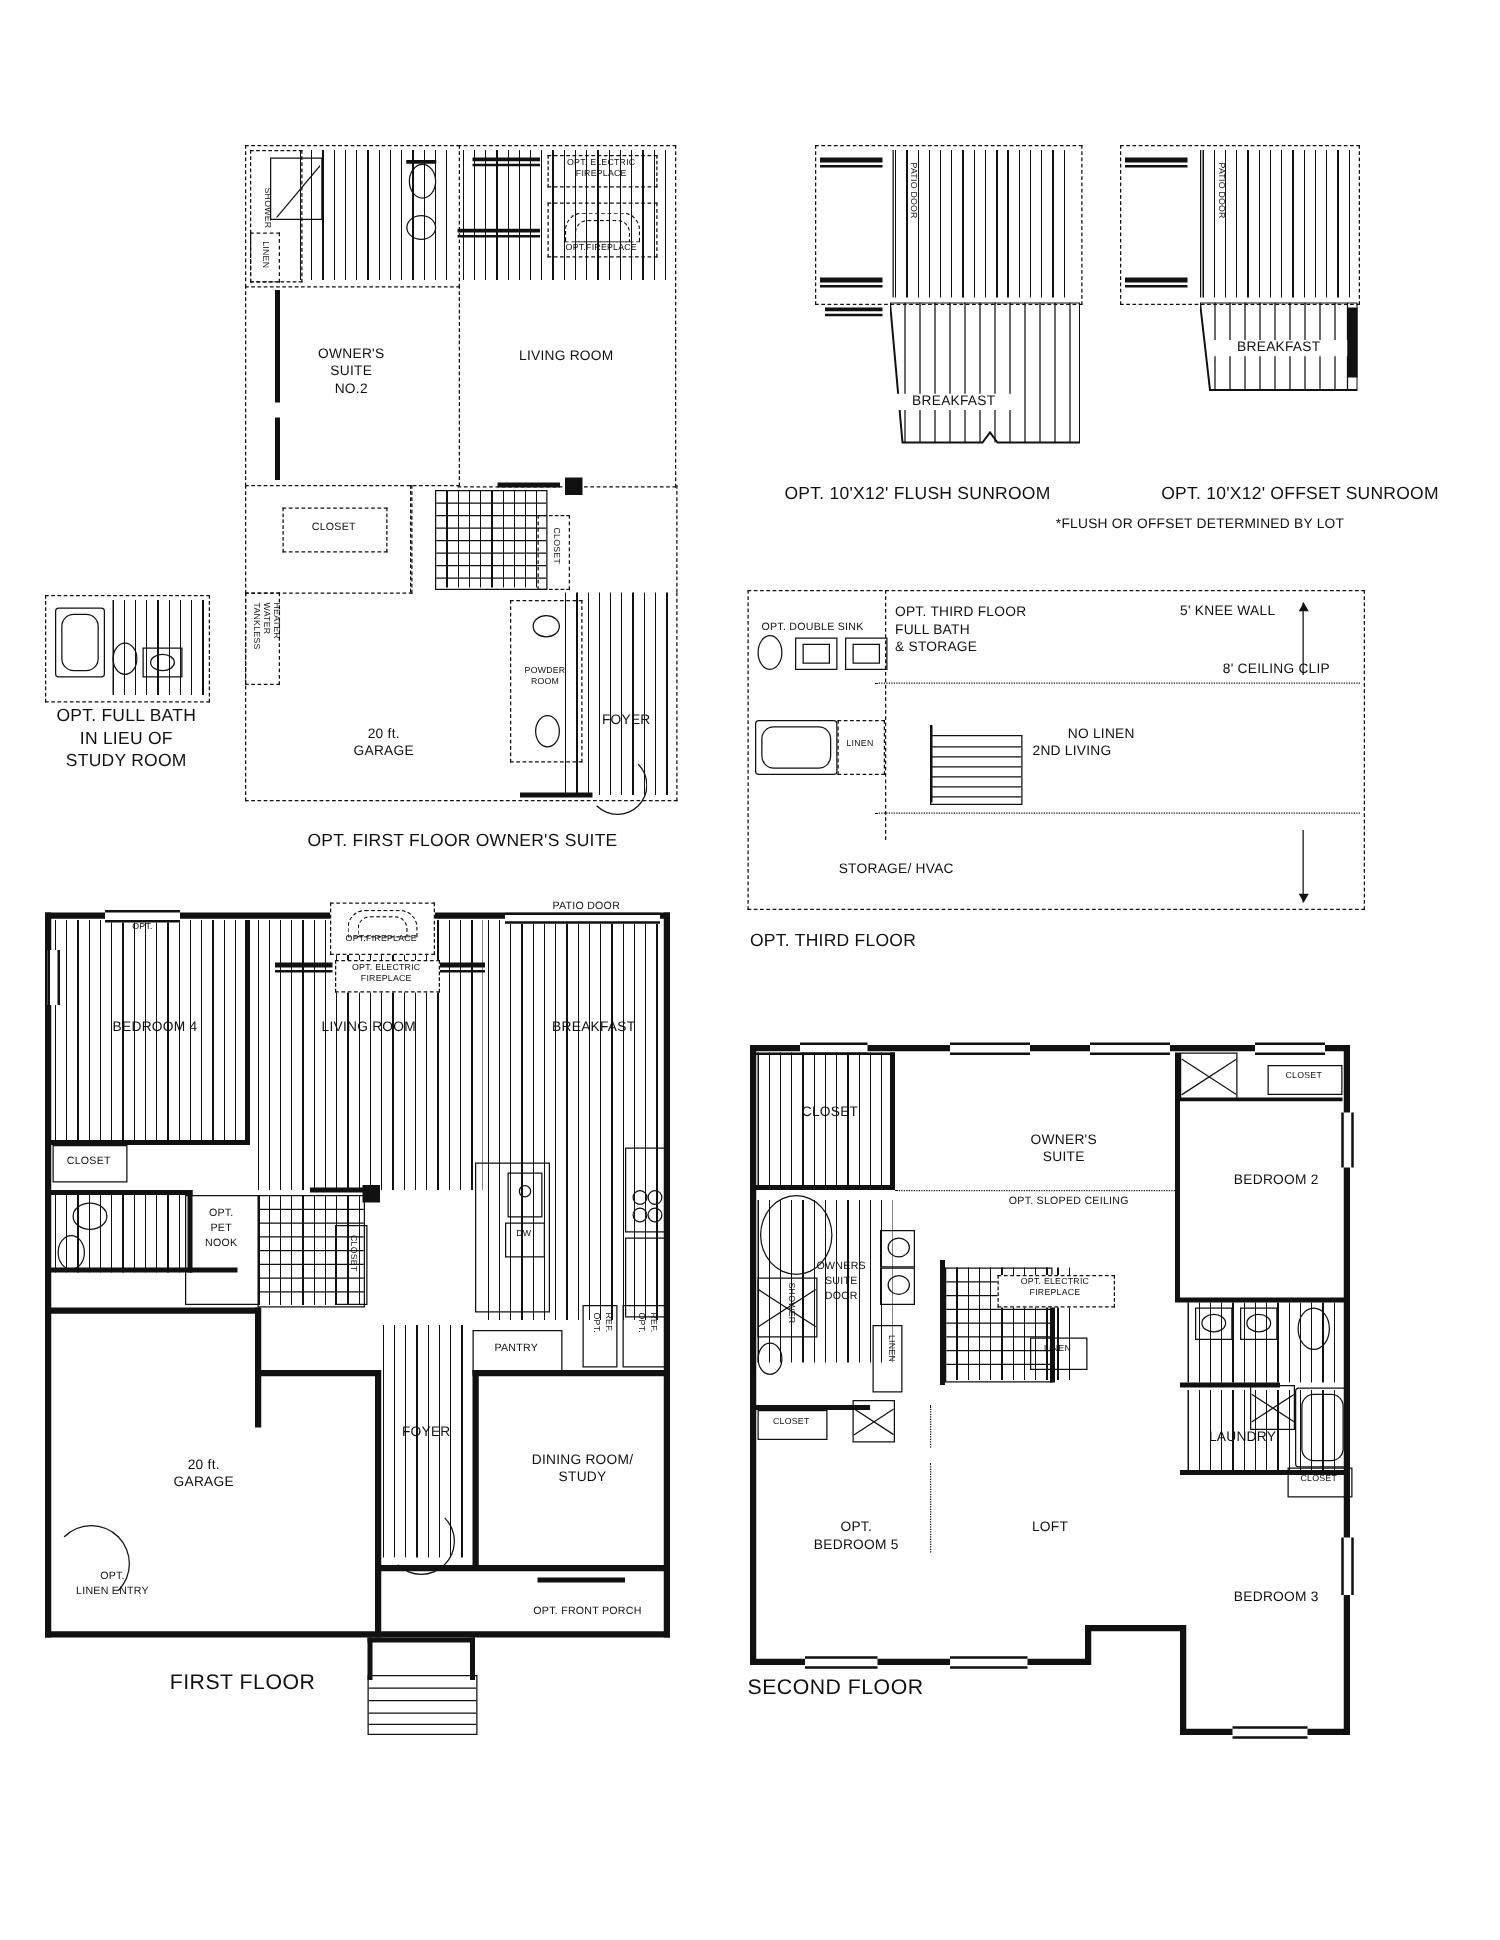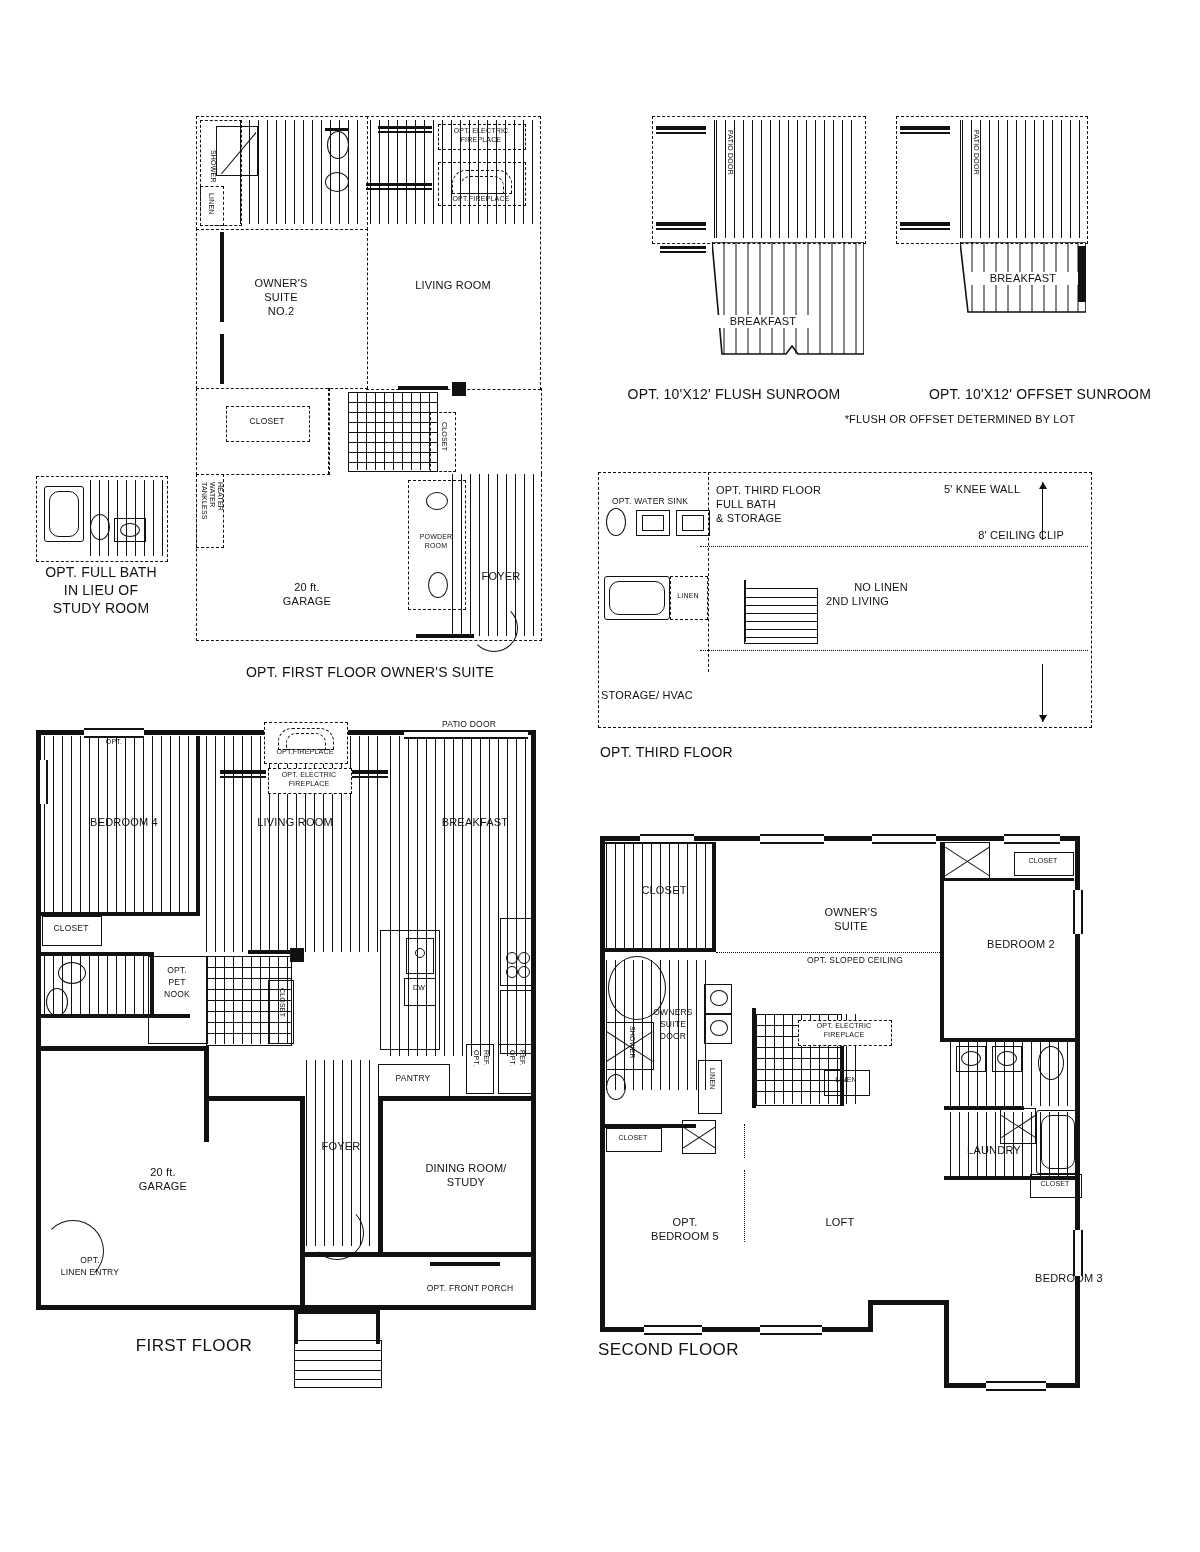--- a/index.html
+++ b/index.html
@@ -212,21 +212,21 @@
     <div class="lbl" style="left:650px;top:413px;width:620px;">*FLUSH OR OFFSET DETERMINED BY LOT</div>
   </div>
 
   <div>
     <div class="dash-box" style="left:598px;top:472px;width:492px;height:254px;"></div>
     <div class="dash-box" style="left:598px;top:472px;width:110px;height:200px;border-top:none;border-left:none;border-bottom:none;"></div>
 
     <div class="dot-h" style="left:700px;top:546px;width:388px;"></div>
     <div class="dot-h" style="left:700px;top:650px;width:388px;"></div>
 
-    <div class="lbl sm" style="left:600px;top:497px;width:100px;">OPT. WATER SINK</div>
+    <div class="lbl sm" style="left:600px;top:497px;width:100px;">OPT. DOUBLE SINK</div>
     <div class="sq" style="left:636px;top:510px;width:32px;height:24px;"></div>
     <div class="sq" style="left:676px;top:510px;width:32px;height:24px;"></div>
     <div class="sq" style="left:642px;top:515px;width:20px;height:14px;"></div>
     <div class="sq" style="left:682px;top:515px;width:20px;height:14px;"></div>
     <div class="circle" style="left:606px;top:508px;width:18px;height:26px;"></div>
 
     <div class="tub" style="left:604px;top:576px;width:64px;height:42px;"></div>
     <div class="dash-box fine" style="left:670px;top:576px;width:36px;height:42px;"></div>
     <div class="lbl xs" style="left:670px;top:592px;width:36px;">LINEN</div>
 
@@ -245,21 +245,21 @@
         <i style="top:24px"></i>
         <i style="top:32px"></i>
         <i style="top:40px"></i>
         <i style="top:48px"></i>
     </div>
     <div class="w" style="left:744px;top:580px;width:2px;height:62px;"></div>
 
     <div class="lbl" style="left:826px;top:581px;width:110px;text-align:center;">NO LINEN</div>
     <div class="lbl" style="left:826px;top:595px;width:110px;text-align:left;">2ND LIVING</div>
 
-    <div class="lbl" style="left:577px;top:689px;width:140px;text-align:center;">STORAGE/ HVAC</div>
+    <div class="lbl" style="left:623px;top:689px;width:140px;text-align:right;">STORAGE/ HVAC</div>
 
     <div class="lbl mid" style="left:600px;top:744px;width:200px;text-align:left;">OPT. THIRD FLOOR</div>
   </div>
 
   <div>
 
     <div class="w" style="left:36px;top:730px;width:500px;height:5px;"></div>
     <div class="w" style="left:36px;top:730px;width:5px;height:580px;"></div>
     <div class="w" style="left:36px;top:1305px;width:500px;height:5px;"></div>
     <div class="w" style="left:531px;top:730px;width:5px;height:580px;"></div>
@@ -454,21 +454,21 @@
     <div class="oval" style="left:1038px;top:1046px;width:24px;height:32px;"></div>
     <div class="tub" style="left:1036px;top:1110px;width:42px;height:62px;"></div>
 
     <div class="w" style="left:944px;top:1106px;width:80px;height:4px;"></div>
     <div class="xbox" style="left:1000px;top:1108px;width:34px;height:34px;"></div>
     <div class="lbl" style="left:950px;top:1144px;width:88px;">LAUNDRY</div>
     <div class="thinbox" style="left:1030px;top:1174px;width:50px;height:22px;"></div>
     <div class="lbl xs" style="left:1030px;top:1180px;width:50px;">CLOSET</div>
     <div class="w" style="left:944px;top:1176px;width:136px;height:4px;"></div>
 
-    <div class="lbl" style="left:1014px;top:1272px;width:110px;">BEDROOM 3</div>
+    <div class="lbl" style="left:966px;top:1272px;width:110px;">BEDROOM 3</div>
     <div class="w" style="left:1073px;top:1230px;width:6px;height:46px;background:#fff;border-left:2px solid #111;border-right:2px solid #111;"></div>
 
     <div class="stairs" style="left:756px;top:1014px;width:84px;height:90px;">
       <i style="top:10px"></i>
         <i style="top:21px"></i>
         <i style="top:32px"></i>
         <i style="top:43px"></i>
         <i style="top:54px"></i>
         <i style="top:65px"></i>
         <i style="top:76px"></i>

